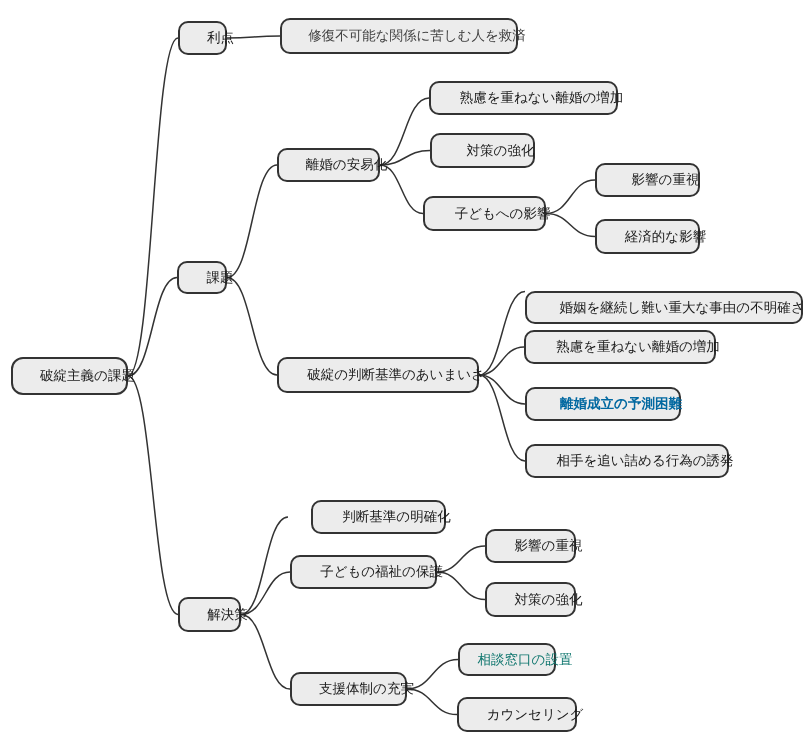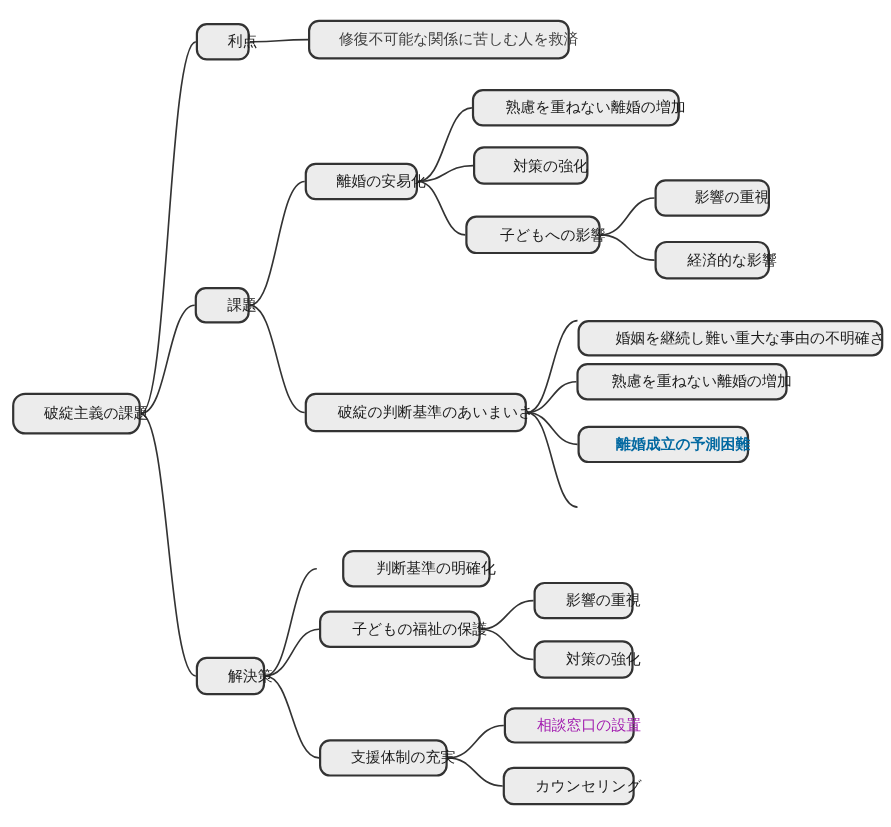--- a/index.html
+++ b/index.html
@@ -73,26 +73,27 @@
 
 <div class="node root" style="left: 11px; top: 357px; width: 117px; height: 38px; background: rgb(236, 236, 236); border-color: rgb(51, 51, 51); color: rgb(26, 26, 26);">破綻主義の課題</div>
     <div class="node" style="left: 178px; top: 21px; width: 49px; height: 34px; background: rgb(236, 236, 236); border-color: rgb(51, 51, 51); color: rgb(26, 26, 26);">利点</div>
     <div class="node" style="left: 280px; top: 18px; width: 238px; height: 36px; background: rgb(236, 236, 236); border-color: rgb(51, 51, 51); color: #404040;">修復不可能な関係に苦しむ人を救済</div>
     <div class="node" style="left: 177px; top: 261px; width: 50px; height: 33px; background: rgb(236, 236, 236); border-color: rgb(51, 51, 51); color: rgb(26, 26, 26);">課題</div>
     <div class="node" style="left: 277px; top: 148px; width: 103px; height: 34px; background: rgb(236, 236, 236); border-color: rgb(51, 51, 51); color: rgb(26, 26, 26);">離婚の安易化</div>
     <div class="node" style="left: 429px; top: 81px; width: 189px; height: 34px; background: rgb(236, 236, 236); border-color: rgb(51, 51, 51); color: rgb(26, 26, 26);">熟慮を重ねない離婚の増加</div>
     <div class="node" style="left: 430px; top: 133px; width: 105px; height: 35px; background: rgb(236, 236, 236); border-color: rgb(51, 51, 51); color: rgb(26, 26, 26);">対策の強化</div>
     <div class="node" style="left: 423px; top: 196px; width: 123px; height: 35px; background: rgb(236, 236, 236); border-color: rgb(51, 51, 51); color: rgb(26, 26, 26);">子どもへの影響</div>
     <div class="node" style="left: 595px; top: 163px; width: 105px; height: 34px; background: rgb(236, 236, 236); border-color: rgb(51, 51, 51); color: rgb(26, 26, 26);">影響の重視</div>
-    <div class="node" style="left: 595px; top: 219px; width: 105px; height: 35px; background: rgb(236, 236, 236); border-color: rgb(51, 51, 51); color: rgb(26, 26, 26); border-radius: 11px;">経済的な影響</div>
+    <div class="node" style="left: 595px; top: 219px; width: 105px; height: 35px; background: rgb(236, 236, 236); border-color: rgb(51, 51, 51); color: rgb(26, 26, 26);">経済的な影響</div>
     <div class="node" style="left: 277px; top: 357px; width: 202px; height: 36px; background: rgb(236, 236, 236); border-color: rgb(51, 51, 51); color: rgb(26, 26, 26);">破綻の判断基準のあいまいさ</div>
     <div class="node" style="left: 525px; top: 275px; width: 278px; height: 33px; background: rgb(236, 236, 236); border-color: rgb(51, 51, 51); color: rgb(26, 26, 26); margin-top: 16px;">婚姻を継続し難い重大な事由の不明確さ</div>
     <div class="node" style="left: 524px; top: 330px; width: 192px; height: 34px; background: rgb(236, 236, 236); border-color: rgb(51, 51, 51); color: rgb(26, 26, 26);">熟慮を重ねない離婚の増加</div>
     <div class="node" style="left: 525px; top: 387px; width: 156px; height: 34px; background: rgb(236, 236, 236); border-color: rgb(51, 51, 51); color: #0369a1; font-weight: bold;">離婚成立の予測困難</div>
+    <div class="node" style="left: 525px; top: 444px; width: 204px; height: 34px; background: rgb(236, 236, 236); border-color: rgb(51, 51, 51); color: rgb(26, 26, 26);">相手を追い詰める行為の誘発</div>
     <div class="node" style="left: 178px; top: 597px; width: 63px; height: 35px; background: rgb(236, 236, 236); border-color: rgb(51, 51, 51); color: rgb(26, 26, 26);">解決策</div>
     <div class="node" style="left: 288px; top: 500px; width: 135px; height: 34px; background: rgb(236, 236, 236); border-color: rgb(51, 51, 51); color: rgb(26, 26, 26); margin-left: 23px;">判断基準の明確化</div>
     <div class="node" style="left: 290px; top: 555px; width: 147px; height: 34px; background: rgb(236, 236, 236); border-color: rgb(51, 51, 51); color: rgb(26, 26, 26);">子どもの福祉の保護</div>
     <div class="node" style="left: 485px; top: 529px; width: 91px; height: 34px; background: rgb(236, 236, 236); border-color: rgb(51, 51, 51); color: rgb(26, 26, 26);">影響の重視</div>
     <div class="node" style="left: 485px; top: 582px; width: 91px; height: 35px; background: rgb(236, 236, 236); border-color: rgb(51, 51, 51); color: rgb(26, 26, 26);">対策の強化</div>
     <div class="node" style="left: 290px; top: 672px; width: 117px; height: 34px; background: rgb(236, 236, 236); border-color: rgb(51, 51, 51); color: rgb(26, 26, 26);">支援体制の充実</div>
-    <div class="node" style="left: 458px; top: 643px; width: 119px; height: 33px; background: rgb(236, 236, 236); border-color: rgb(51, 51, 51); color: #a21caf;">相談窓口の設置</div>
+    <div class="node" style="left: 458px; top: 643px; width: 98px; height: 33px; background: rgb(236, 236, 236); border-color: rgb(51, 51, 51); color: #0f766e;">相談窓口の設置</div>
     <div class="node" style="left: 457px; top: 697px; width: 120px; height: 35px; background: rgb(236, 236, 236); border-color: rgb(51, 51, 51); color: rgb(26, 26, 26);">カウンセリング</div>
   </div>
 
 </body></html>

